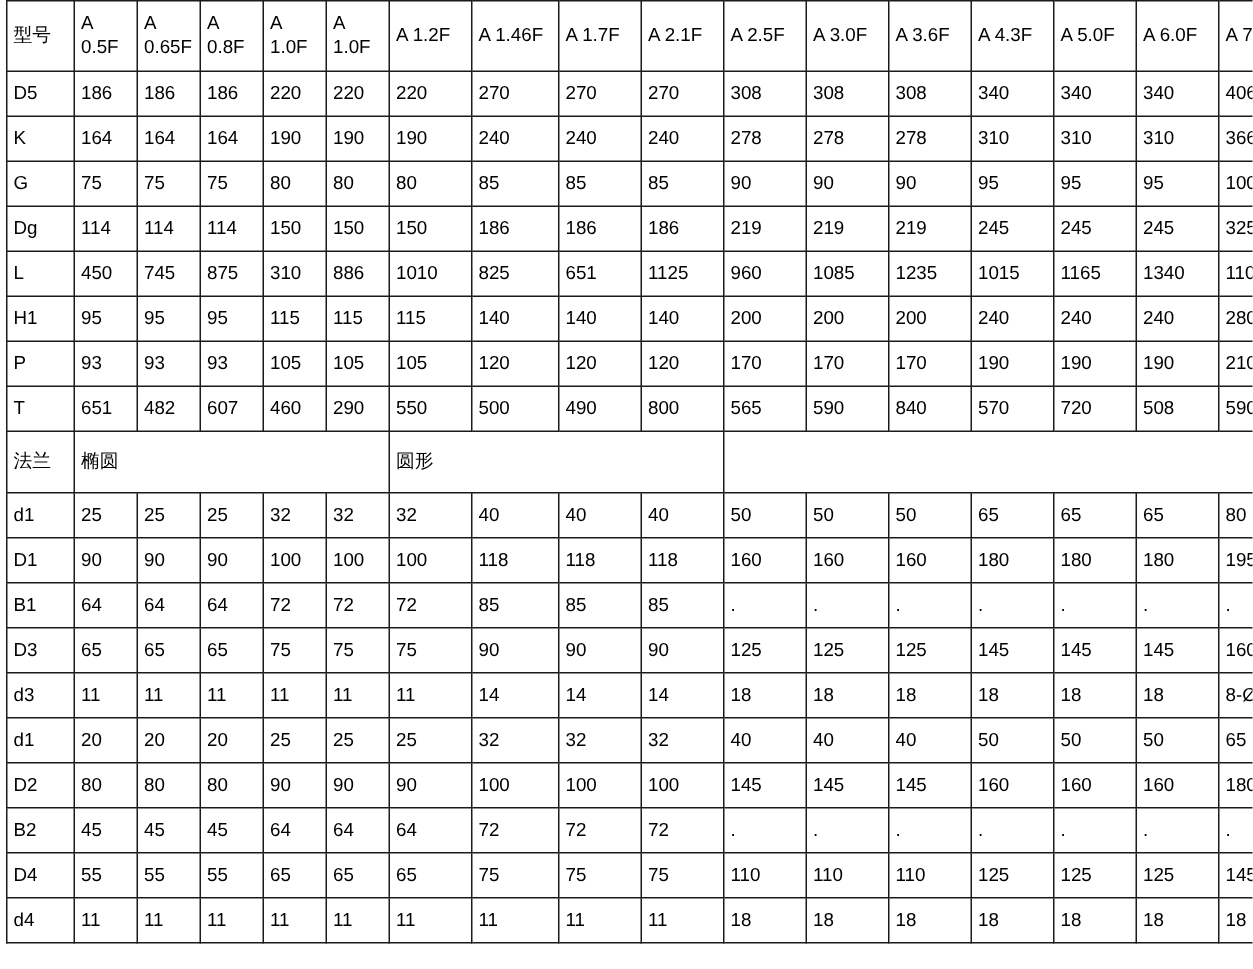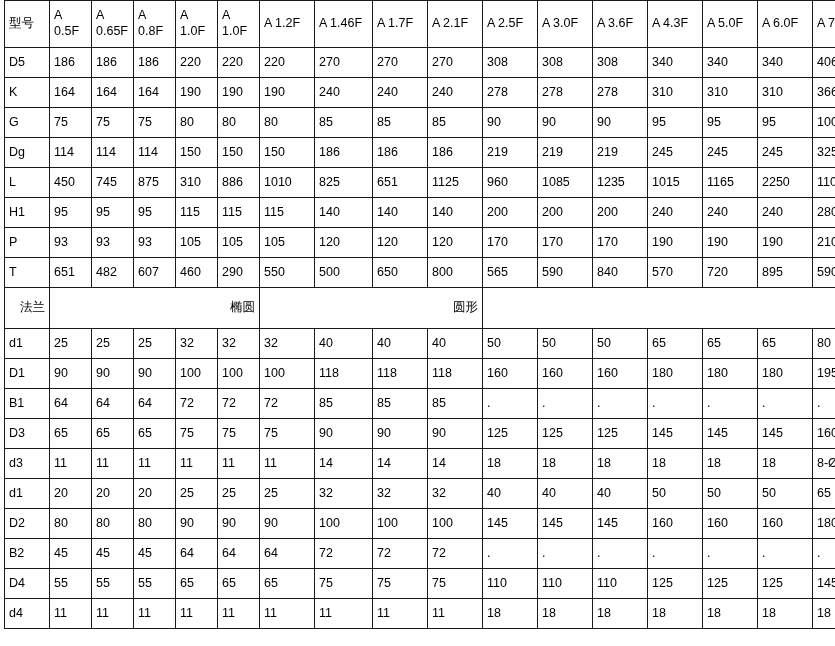--- a/index.html
+++ b/index.html
@@ -49,21 +49,20 @@
   td.label-col {
     width: 36px;
   }
   
   td.c-narrow { width: 33px; }
   td.c-mid    { width: 46px; }
   td.c-wide   { width: 49px; }
 
   tr.section-row td {
     height: 40px;
-    text-align: right;
   }
 </style>
 </head>
 <body>
 
 <div id="page">
   <table class="spec">
     <tbody>
       <tr class="header-row">
         <td class="label-col">
@@ -218,21 +217,21 @@
         <td class="c-narrow">886</td>
         <td class="c-mid">1010</td>
         <td class="c-wide">825</td>
         <td class="c-mid">651</td>
         <td class="c-mid">1125</td>
         <td class="c-mid">960</td>
         <td class="c-mid">1085</td>
         <td class="c-mid">1235</td>
         <td class="c-mid">1015</td>
         <td class="c-mid">1165</td>
-        <td class="c-mid">2250</td>
+        <td class="c-mid">1340</td>
         <td class="c-mid">1100</td>
 
       </tr>
 
       <tr>
         <td class="label-col">H1</td>
         <td class="c-narrow">95</td>
         <td class="c-narrow">95</td>
         <td class="c-narrow">95</td>
         <td class="c-narrow">115</td>
@@ -274,28 +273,28 @@
 
       <tr>
         <td class="label-col">T</td>
         <td class="c-narrow">651</td>
         <td class="c-narrow">482</td>
         <td class="c-narrow">607</td>
         <td class="c-narrow">460</td>
         <td class="c-narrow">290</td>
         <td class="c-mid">550</td>
         <td class="c-wide">500</td>
-        <td class="c-mid">650</td>
+        <td class="c-mid">490</td>
         <td class="c-mid">800</td>
         <td class="c-mid">565</td>
         <td class="c-mid">590</td>
         <td class="c-mid">840</td>
         <td class="c-mid">570</td>
         <td class="c-mid">720</td>
-        <td class="c-mid">895</td>
+        <td class="c-mid">508</td>
         <td class="c-mid">590</td>
 
       </tr>
 
       <tr class="section-row">
         <td class="label-col">法兰</td>
         <td colspan="5">椭圆</td>
         <td colspan="4">圆形</td>
         <td colspan="11"></td>
       </tr>

